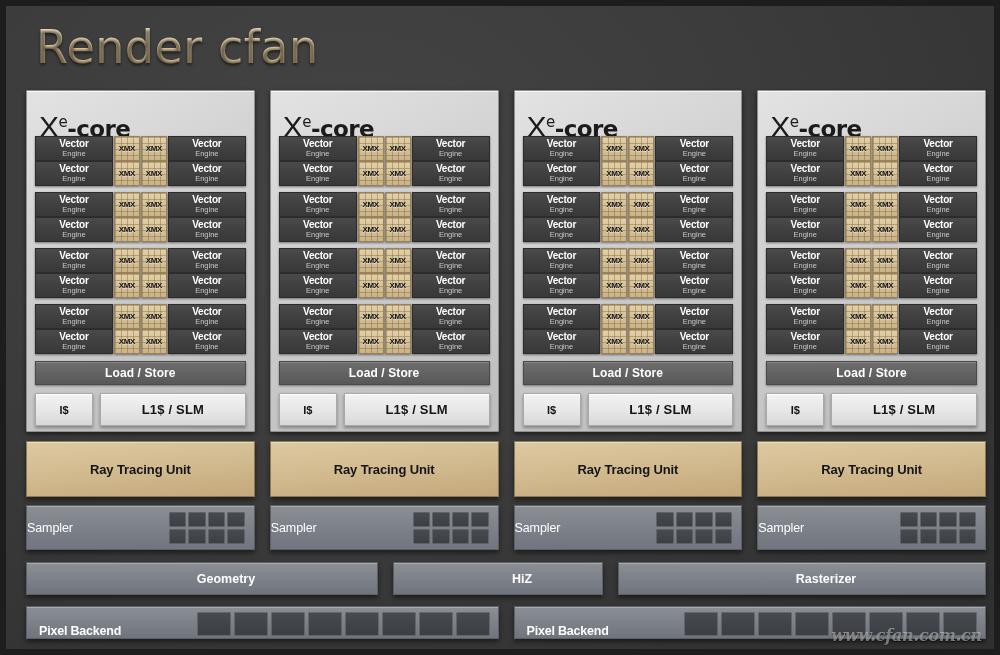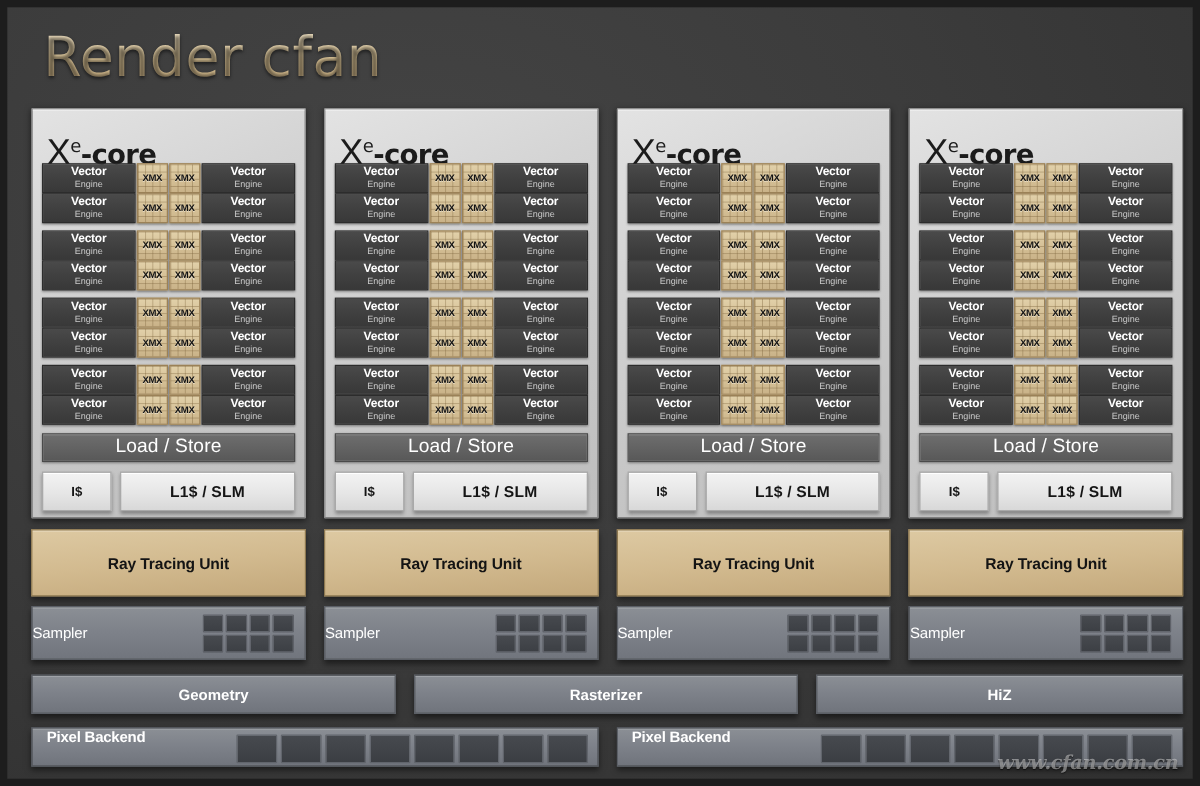--- a/index.html
+++ b/index.html
@@ -84,21 +84,21 @@
   }
   .xmx span{
     font-size:8px;font-weight:700;color:#121212;letter-spacing:-.3px;
     text-shadow:0 1px 0 rgba(255,255,255,.45);
   }
   .ldst{
     margin-top:7px;height:22px;
     background:linear-gradient(180deg,#6e6e6e 0%,#636363 50%,#585858 100%);
     border:1px solid #4a4a4a;
     display:flex;align-items:center;justify-content:center;
-    color:#ffffff;font-size:16px;font-weight:400;letter-spacing:.1px;
+    color:#ffffff;font-size:12px;font-weight:700;letter-spacing:.1px;
     box-shadow:0 1px 2px rgba(0,0,0,.4), inset 0 1px 0 rgba(255,255,255,.16);
   }
   .cache-row{margin-top:8px;display:flex;gap:7px;height:33px;}
   .cache{
     background:linear-gradient(180deg,#f3f3f3 0%,#e6e6e6 55%,#d8d8d8 100%);
     border:1px solid #a9a9a9;
     display:flex;align-items:center;justify-content:center;
     color:#151515;font-weight:700;
     box-shadow:0 2px 3px rgba(0,0,0,.33), inset 0 1px 0 #ffffff;
   }
@@ -141,33 +141,34 @@
   }
   
   .ff-row{position:absolute;left:20px;top:556px;width:960px;height:33px;
           display:flex;gap:15px;}
   .ff{
     background:linear-gradient(180deg,#8b8f95 0%,#7e828a 45%,#70747c 100%);
     border:1px solid #5b5f66;
     display:flex;align-items:center;justify-content:center;
     color:#ffffff;font-size:12.5px;font-weight:700;
     box-shadow:0 3px 5px rgba(0,0,0,.5), inset 0 1px 0 rgba(255,255,255,.25);
+    padding-left:48px;
   }
   .ff.geometry{flex:0 0 302px;}
   .ff.rasterizer{flex:0 0 318px;}
   .ff.hiz{flex:1 1 auto;}
   
   .pb-row{position:absolute;left:20px;top:600px;width:960px;height:33px;
           display:flex;gap:15px;}
   .pb{
     flex:1 1 0;position:relative;
     background:linear-gradient(180deg,#8b8f95 0%,#7e828a 45%,#70747c 100%);
     border:1px solid #5b5f66;
     box-shadow:0 3px 5px rgba(0,0,0,.5), inset 0 1px 0 rgba(255,255,255,.25);
-    display:flex;align-items:flex-start;
+    display:flex;align-items:flex-end;
   }
   .pb .lbl{color:#ffffff;font-size:12.5px;font-weight:700;margin-left:12px;letter-spacing:-.2px;}
   .pb-cells{
     position:absolute;right:8px;top:50%;transform:translateY(-50%);
     display:flex;gap:3px;height:22px;
   }
   .pb-cells i{
     display:block;width:32px;height:100%;
     background:linear-gradient(180deg,#474a4f 0%,#3b3e43 100%);
     border:1px solid #61656c;border-radius:1px;
@@ -834,22 +835,22 @@
           <i></i>
           <i></i>
           <i></i>
           <i></i>
         </div>
       </div>
     </div>
 
   <div class="ff-row">
       <div class="ff geometry">Geometry</div>
+      <div class="ff hiz">HiZ</div>
       <div class="ff rasterizer">Rasterizer</div>
-      <div class="ff hiz">HiZ</div>
     </div>
 
   <div class="pb-row">
       <div class="pb">
         <div class="lbl">Pixel Backend</div>
         <div class="pb-cells">
           <i></i>
           <i></i>
           <i></i>
           <i></i>

